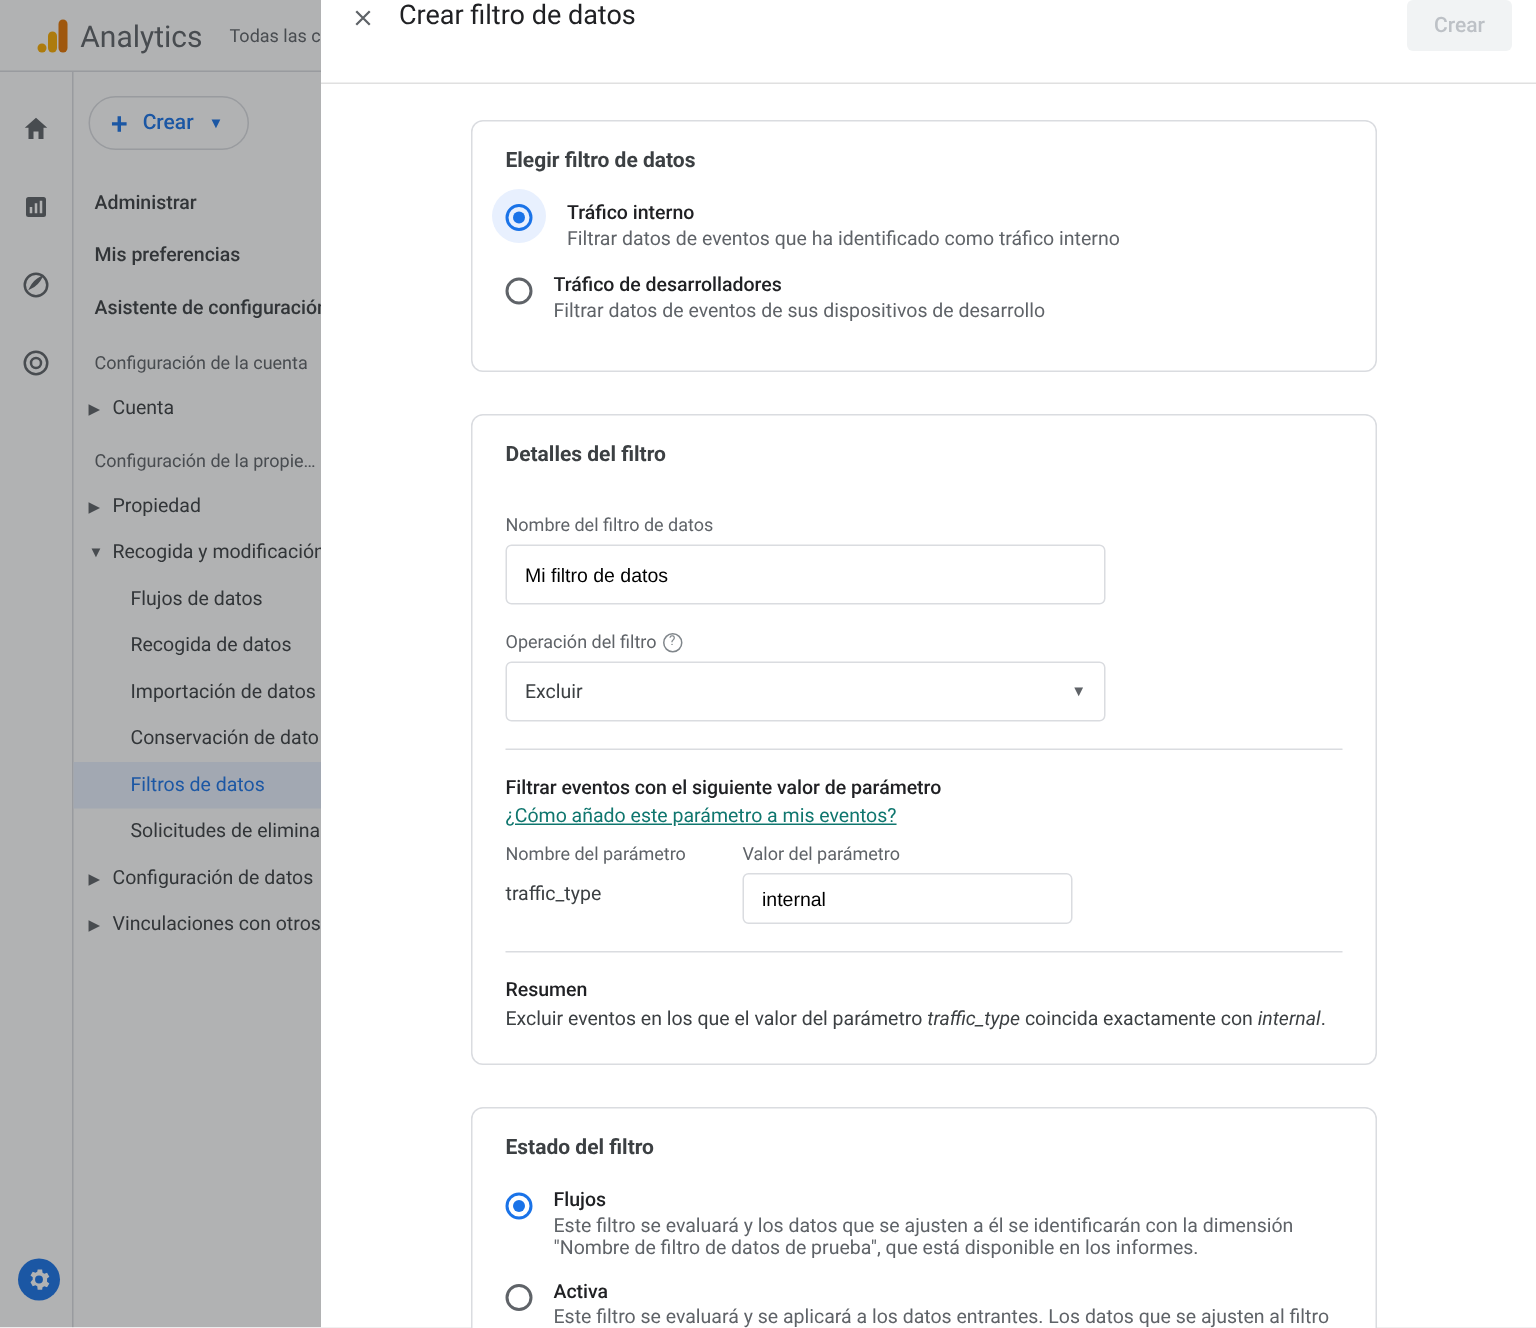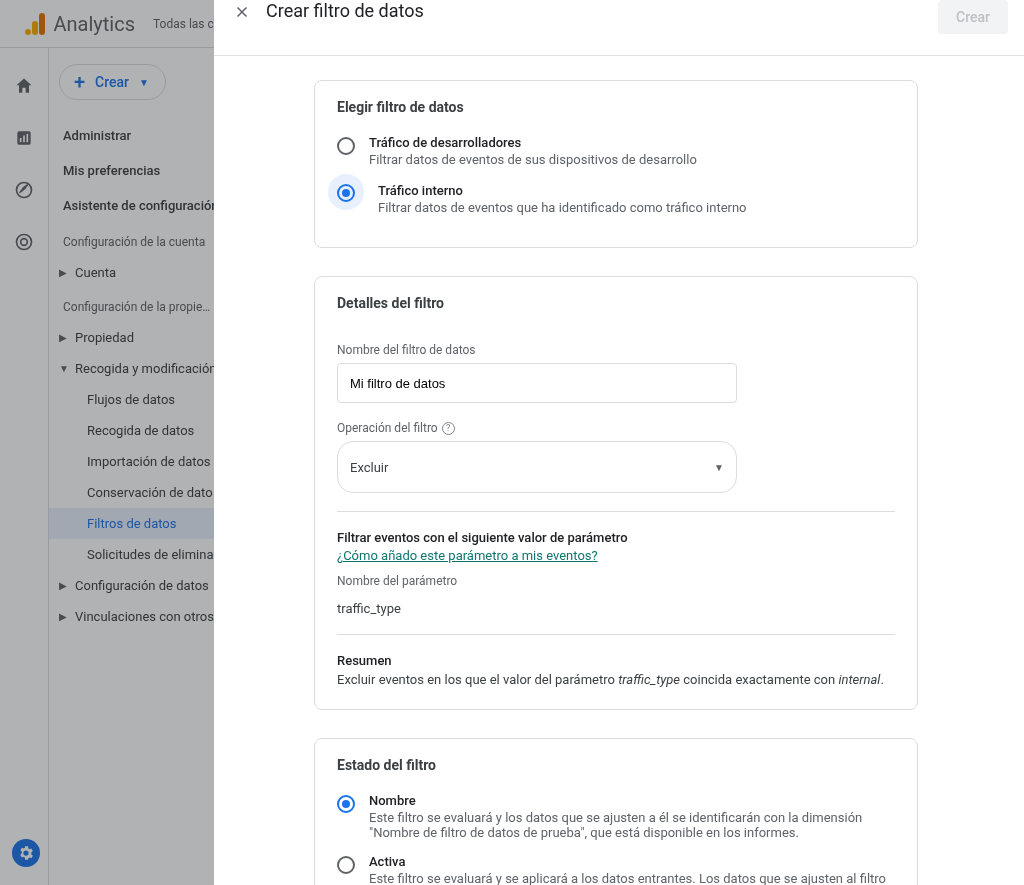--- a/index.html
+++ b/index.html
@@ -57,21 +57,21 @@
   .rb { width: 18px; height: 18px; border: 2px solid #5f6368; border-radius: 50%; flex: none; margin-top: 2px; position: relative; }
   .rb.on { border-color: #1a73e8; }
   .rb.on::after { content: ""; position: absolute; inset: 3px; border-radius: 50%; background: #1a73e8; }
   .rb-halo { width: 36px; height: 36px; border-radius: 50%; display: flex; align-items: center; justify-content: center; margin: -9px 0 0 -9px; flex: none; }
   .rb-halo.on { background: #e8f0fe; }
   .opt-title { font-size: 13px; font-weight: 500; color: #202124; }
   .opt-desc { font-size: 13px; color: #5f6368; margin-top: 2px; }
 
   .field-label { font-size: 12px; color: #5f6368; margin-bottom: 6px; display: flex; align-items: center; gap: 4px; }
   .txt-input { width: 400px; height: 40px; border: 1px solid #dadce0; border-radius: 4px; padding: 0 12px; font-size: 13px; }
-  .select-box { width: 400px; height: 52px; border: 1px solid #dadce0; border-radius: 16px; padding: 0 12px; font-size: 13px; display: flex; align-items: center; justify-content: space-between; color: #3c4043; }
+  .select-box { width: 400px; height: 40px; border: 1px solid #dadce0; border-radius: 4px; padding: 0 12px; font-size: 13px; display: flex; align-items: center; justify-content: space-between; color: #3c4043; }
   .select-box .dd { color: #5f6368; font-size: 10px; }
 
   .block-gap { height: 18px; }
   .hr { border: none; border-top: 1px solid #dadce0; margin: 18px 0; }
 
   .bold13 { font-size: 13px; font-weight: 500; color: #202124; }
   .link { color: #0f766e; font-size: 13px; text-decoration: underline; }
 
   .two-col { display: flex; gap: 28px; align-items: flex-start; margin-top: 10px; }
   .two-col .col-a { width: 130px; }
@@ -197,36 +197,36 @@
     <div class="crear-right">Crear</div>
   </div>
 
   <div class="panel-body">
 
     <div class="card">
       <div class="card-pad">
         <div class="sec-title">Elegir filtro de datos</div>
 
         <div class="radio-row">
-          <div class="rb"></div>
-          <div>
-            <div class="opt-title">Tráfico de desarrolladores</div>
-            <div class="opt-desc">Filtrar datos de eventos de sus dispositivos de desarrollo</div>
-          </div>
-        </div>
-
-        <div class="radio-row">
           <div class="rb-halo on">
               <div class="rb on"></div>
             </div>
           <div>
             <div class="opt-title">Tráfico interno</div>
             <div class="opt-desc">Filtrar datos de eventos que ha identificado como tráfico interno</div>
           </div>
         </div>
+
+        <div class="radio-row">
+          <div class="rb"></div>
+          <div>
+            <div class="opt-title">Tráfico de desarrolladores</div>
+            <div class="opt-desc">Filtrar datos de eventos de sus dispositivos de desarrollo</div>
+          </div>
+        </div>
       </div>
     </div>
 
     <div class="card">
       <div class="card-pad">
         <div class="sec-title">Detalles del filtro</div>
 
         <div class="block-gap"></div>
         <div class="field-label">Nombre del filtro de datos</div>
         <input class="txt-input" value="Mi filtro de datos" style="">
@@ -243,20 +243,24 @@
 
         <hr class="hr">
 
         <div class="bold13">Filtrar eventos con el siguiente valor de parámetro</div>
         <a class="link" href="#">¿Cómo añado este parámetro a mis eventos?</a>
 
         <div class="two-col">
           <div class="col-a">
             <div class="field-label">Nombre del parámetro</div>
             <span class="param-name">traffic_type</span>
+          </div>
+          <div class="col-b">
+            <div class="field-label">Valor del parámetro</div>
+            <input class="val-input" value="internal" style="">
           </div>
         </div>
 
         <hr class="hr">
 
         <div class="bold13" style="margin-bottom:4px">Resumen</div>
         <div class="summary-text">
           <span>Excluir eventos en los que el valor del parámetro</span>
           <i> </i><i>traffic_type</i><i> </i>
           <span>coincida exactamente con</span>
@@ -267,21 +271,21 @@
 
     <div class="card">
       <div class="card-pad">
         <div class="sec-title">Estado del filtro</div>
 
         <div style="height:6px"></div>
 
         <div class="state-row">
           <div class="rb on"></div>
           <div>
-            <div class="state-title">Nombre</div>
+            <div class="state-title">Flujos</div>
             <div class="state-desc">Este filtro se evaluará y los datos que se ajusten a él se identificarán con la dimensión "Nombre de filtro de datos de prueba", que está disponible en los informes.</div>
           </div>
         </div>
 
         <div class="state-row">
           <div class="rb"></div>
           <div>
             <div class="state-title">Activa</div>
             <div class="state-desc">Este filtro se evaluará y se aplicará a los datos entrantes. Los datos que se ajusten al filtro no se procesarán.</div>
           </div>

